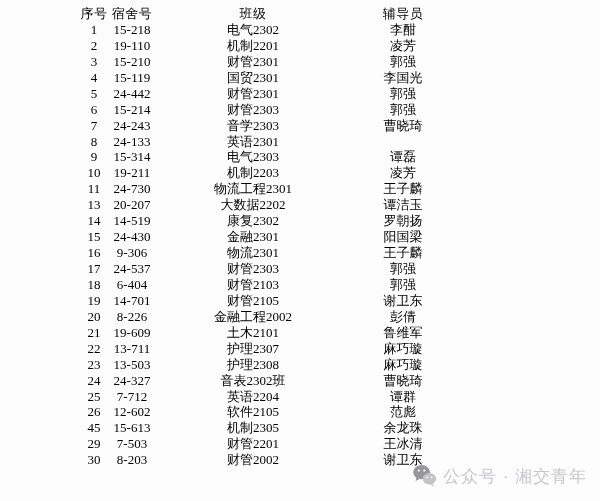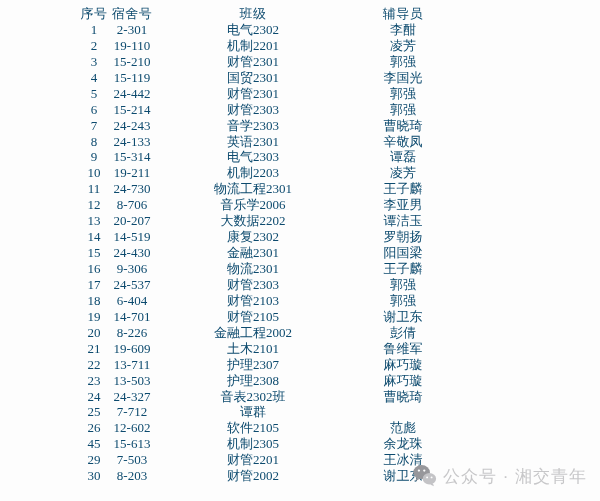--- a/index.html
+++ b/index.html
@@ -12,21 +12,21 @@
     overflow: hidden;
     background: #fdfdfd;
     position: relative;
     font-family: "Liberation Serif", "DejaVu Serif", serif;
   }
   .roster {
     position: absolute;
     left: 0;
     top: 6px;
     width: 528px;
-    color: #0c4a6e;
+    color: #000000;
     font-size: 13px;
   }
   .row {
     display: grid;
     grid-template-columns: 34px 42px 200px 100px;
     padding-left: 77px;
     height: 15.95px;
     line-height: 15.95px;
   }
   .row .c {
@@ -67,21 +67,21 @@
 <div class="roster">
   <div class="row header" id="header-row">
       <span class="c">序号</span>
       <span class="c">宿舍号</span>
       <span class="c">班级</span>
       <span class="c">辅导员</span>
     </div>
   <div id="rows-container">
       <div class="row">
         <span class="c">1</span>
-        <span class="c">2-301</span>
+        <span class="c">15-218</span>
         <span class="c">电气2302</span>
         <span class="c">李酣</span>
       </div>
       <div class="row">
         <span class="c">2</span>
         <span class="c">19-110</span>
         <span class="c">机制2201</span>
         <span class="c">凌芳</span>
       </div>
       <div class="row">
@@ -111,47 +111,40 @@
       <div class="row">
         <span class="c">7</span>
         <span class="c">24-243</span>
         <span class="c">音学2303</span>
         <span class="c">曹晓琦</span>
       </div>
       <div class="row">
         <span class="c">8</span>
         <span class="c">24-133</span>
         <span class="c">英语2301</span>
-        <span class="c">辛敬凤</span>
       </div>
       <div class="row">
         <span class="c">9</span>
         <span class="c">15-314</span>
         <span class="c">电气2303</span>
         <span class="c">谭磊</span>
       </div>
       <div class="row">
         <span class="c">10</span>
         <span class="c">19-211</span>
         <span class="c">机制2203</span>
         <span class="c">凌芳</span>
       </div>
       <div class="row">
         <span class="c">11</span>
         <span class="c">24-730</span>
         <span class="c">物流工程2301</span>
         <span class="c">王子麟</span>
       </div>
       <div class="row">
-        <span class="c">12</span>
-        <span class="c">8-706</span>
-        <span class="c">音乐学2006</span>
-        <span class="c">李亚男</span>
-      </div>
-      <div class="row">
         <span class="c">13</span>
         <span class="c">20-207</span>
         <span class="c">大数据2202</span>
         <span class="c">谭洁玉</span>
       </div>
       <div class="row">
         <span class="c">14</span>
         <span class="c">14-519</span>
         <span class="c">康复2302</span>
         <span class="c">罗朝扬</span>
@@ -212,20 +205,21 @@
       </div>
       <div class="row">
         <span class="c">24</span>
         <span class="c">24-327</span>
         <span class="c">音表2302班</span>
         <span class="c">曹晓琦</span>
       </div>
       <div class="row">
         <span class="c">25</span>
         <span class="c">7-712</span>
+        <span class="c">英语2204</span>
         <span class="c">谭群</span>
       </div>
       <div class="row">
         <span class="c">26</span>
         <span class="c">12-602</span>
         <span class="c">软件2105</span>
         <span class="c">范彪</span>
       </div>
       <div class="row">
         <span class="c">45</span>

